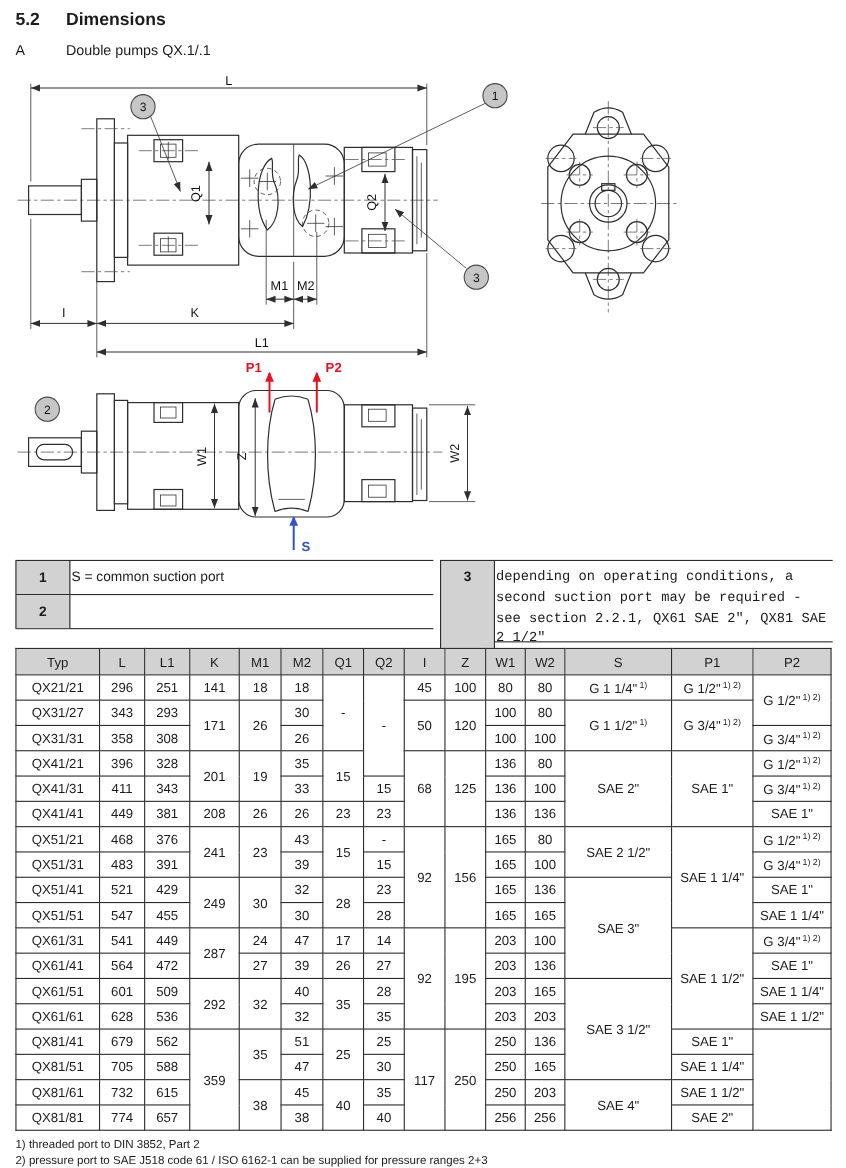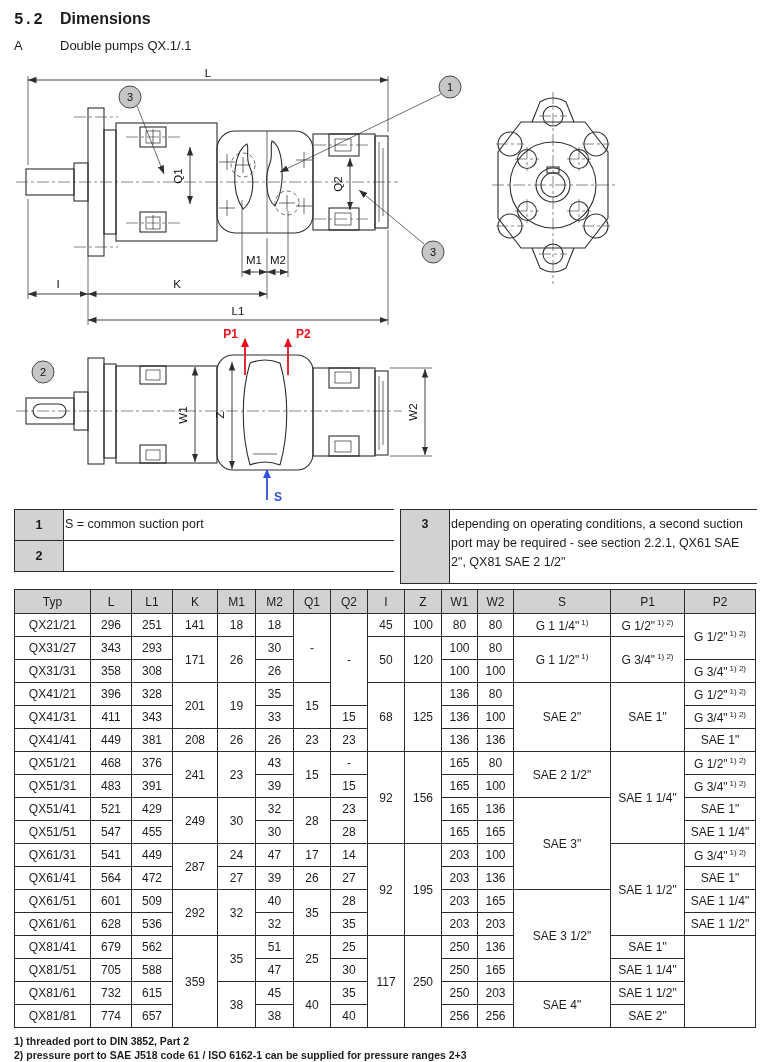--- a/index.html
+++ b/index.html
@@ -1,21 +1,21 @@
 <!DOCTYPE html>
 <html><head>
 <meta charset="utf-8">
 <style>
   html,body{margin:0;padding:0;background:#ffffff;}
   body{font-family:"Liberation Sans","DejaVu Sans",sans-serif;color:#1c1c1c;}
   #page{position:relative;width:769px;height:1062px;background:#fff;overflow:hidden;}
 
   
   .section-head{position:absolute;left:14px;top:10px;font-size:16px;font-weight:bold;}
-  .section-head .no{display:inline-block;width:46px;font-family:Liberation Mono, monospace;}
+  .section-head .no{display:inline-block;width:46px;}
   .item-head{position:absolute;left:14px;top:38px;font-size:13px;font-weight:normal;}
   .item-head .no{display:inline-block;width:46px;}
 
   
   .dwg{position:absolute;}
   .ln{fill:none;stroke:#2e2e2e;stroke-width:1.1;}
   .thin{fill:none;stroke:#2e2e2e;stroke-width:0.7;}
   .cl{fill:none;stroke:#555;stroke-width:0.7;stroke-dasharray:12 3 3 3;}
   .dashc{fill:none;stroke:#2e2e2e;stroke-width:0.7;stroke-dasharray:4 3;}
   .dim{fill:none;stroke:#2e2e2e;stroke-width:0.9;}
@@ -33,33 +33,33 @@
   .notes .row{display:grid;grid-template-columns:50px 1fr;border-top:1px solid #2b2b2b;}
   .notes .row:last-child{border-bottom:1px solid #2b2b2b;}
   .notes .num{background:#d2d2d2;border-left:1px solid #2b2b2b;border-right:1px solid #2b2b2b;
               display:flex;justify-content:center;font-weight:bold;}
   .notes .txt{padding-left:1px;}
   #notes-left .row{height:30px;}
   #notes-left .num{align-items:center;}
   #notes-left .txt{line-height:29px;}
   #notes-right .row{height:73px;}
   #notes-right .num{align-items:flex-start;padding-top:7px;}
-  #notes-right .txt{padding-top:5px;line-height:1.5;}
+  #notes-right .txt{padding-top:5px;line-height:1.5;font-family:Liberation Mono, monospace;}
 
   
   #tbl-wrap{position:absolute;left:14px;top:589px;}
   table.dims{border-collapse:collapse;width:742px;table-layout:fixed;font-size:12px;}
   table.dims th,table.dims td{border:1px solid #2b2b2b;text-align:center;padding:0;height:22px;
       overflow:hidden;white-space:nowrap;}
   table.dims thead th{background:#d2d2d2;height:23px;font-weight:normal;}
   table.dims{border:1.5px solid #2b2b2b;}
   table.dims sup{font-size:8px;padding-left:2px;}
 
   
-  #footnotes{position:absolute;left:14px;top:1034px;font-size:10.5px;line-height:1.35;font-weight:bold;}
+  #footnotes{position:absolute;left:14px;top:1034px;font-size:10.5px;line-height:1.35;}
 </style>
 </head>
 <body>
 
 <div id="page">
 
   <div class="section-head">
     <span class="no">5.2</span><span>Dimensions</span>
   </div>
   <div class="item-head">

